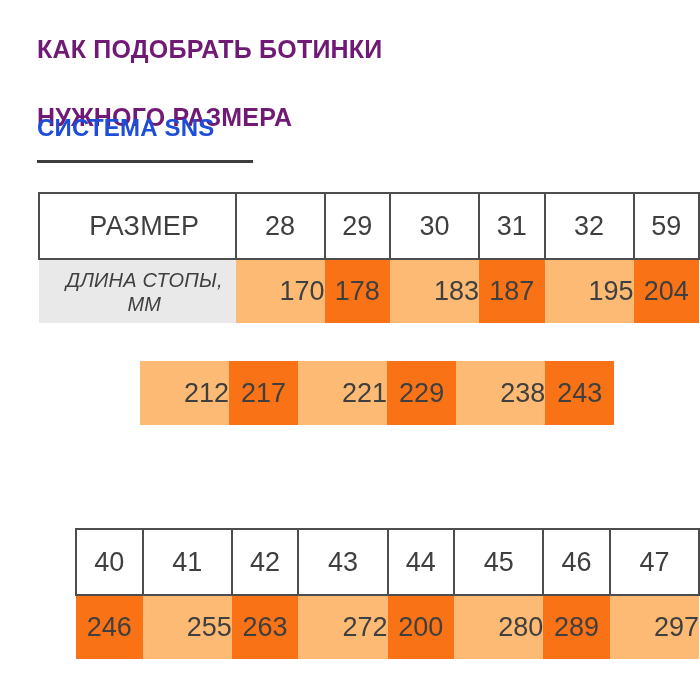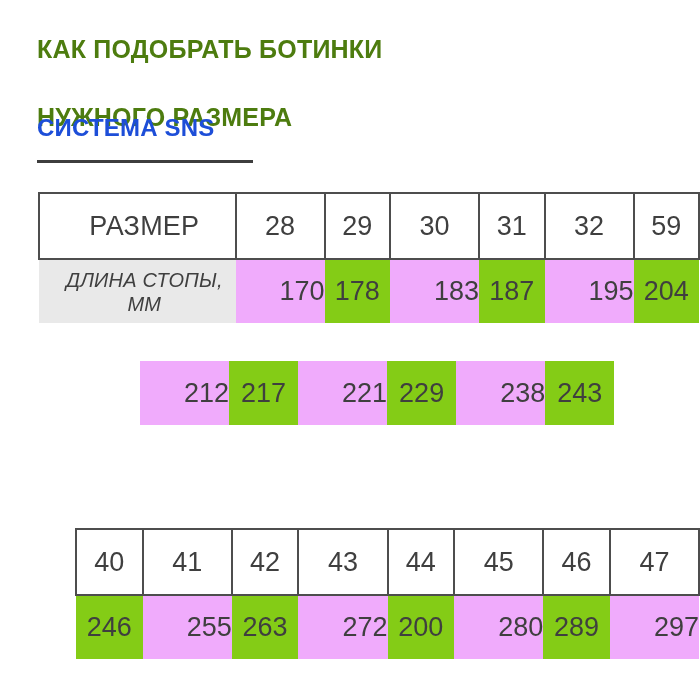--- a/index.html
+++ b/index.html
@@ -9,21 +9,21 @@
     font-family: "Liberation Sans", sans-serif;
     overflow: hidden;
     position: relative;
   }
   .abs { position: absolute; }
 
   
   .page-title {
     left: 37px; top: 32px;
     font-size: 25px; line-height: 34px;
-    font-weight: 700; color: #4d7c0f;
+    font-weight: 700; color: #701a75;
     letter-spacing: 0.2px;
     white-space: pre-line;
   }
   .subtitle {
     left: 37px; top: 114px;
     font-size: 24px; font-weight: 700;
     color: #1d4ed8; letter-spacing: 0.2px;
   }
   .subtitle-rule {
     left: 37px; top: 160px;
@@ -58,22 +58,22 @@
     padding-left: 14px;
     font-size: 20px;
     letter-spacing: 0.2px;
   }
   tr.vrow td.lbl {
     background: #e9e9e9;
     font-size: 20px;
     line-height: 24px;
     font-style: italic;
   }
-  .c-dark  { background: #f0abfc; padding-left: 44px; }
-  .c-light { background: #84cc16; }
+  .c-dark  { background: #fdba74; padding-left: 44px; }
+  .c-light { background: #f97316; }
 
   #table-1 { left: 38px;  top: 192px; }
   #table-2 { left: 140px; top: 361px; }
   #table-3 { left: 75px;  top: 528px; }
 
   #table-1 col.c-label { width: 209px; }
   col.c-num { width: 69px; }
 </style>
 </head>
 <body>

